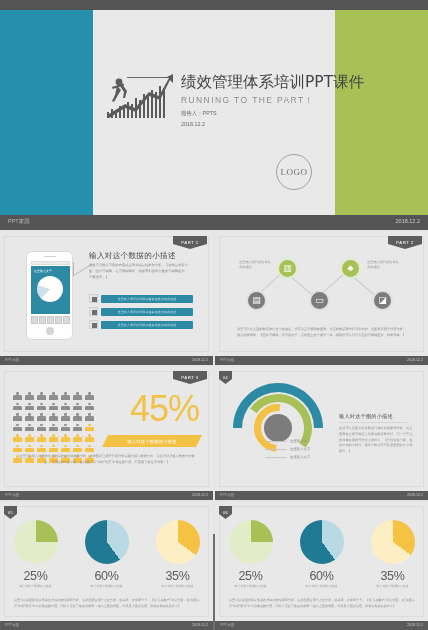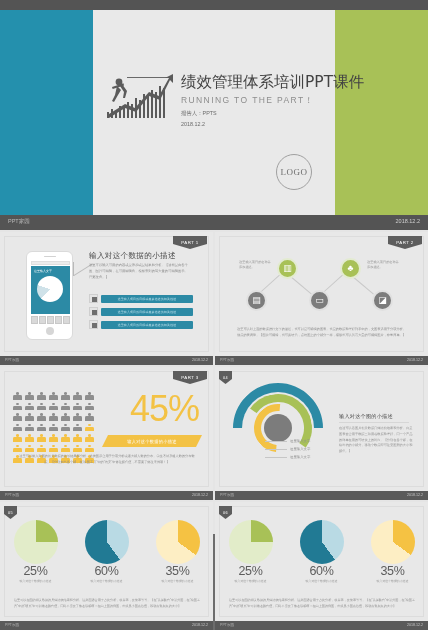--- a/index.html
+++ b/index.html
@@ -114,21 +114,21 @@
   .s4-rule{ position:absolute; left:124px; top:55px; width:70px; height:1px; background:#d6d6d6; }
   .s4-body{ position:absolute; left:124px; top:59px; width:76px; font-size:3.2px; color:#8f8f8f; line-height:1.8; }
 
   
   .pies{ position:absolute; left:0; top:18px; width:213px; display:flex; justify-content:space-around; }
   .pie-col{ width:62px; text-align:center; }
   .pie{ width:44px; height:44px; border-radius:50%; margin:0 auto; }
   .pie.p1{ background:conic-gradient(#a8c157 0 25%, #e2ecc9 25% 100%); }
   .pie.p2{ background:conic-gradient(#b9dae4 0 40%, #217a94 40% 100%); }
   .pie.p3{ background:conic-gradient(#f5c243 0 35%, #fdeec4 35% 100%); }
-  .pie-val{ font-size:12.5px; color:#5c5c5c; letter-spacing:-.3px; }
+  .pie-val{ font-size:12.5px; color:#5c5c5c; margin-top:5px; letter-spacing:-.3px; }
   .pie-cap{ font-size:2.9px; color:#9a9a9a; margin-top:1px; }
   .s5-body{ position:absolute; left:14px; top:96px; width:186px; font-size:3.1px; color:#8c8c8c; line-height:1.85; text-align:justify; }
 </style>
 </head>
 <body>
 
 <div class="deck">
 
   <div class="cover">
     <div class="cover-inner">

